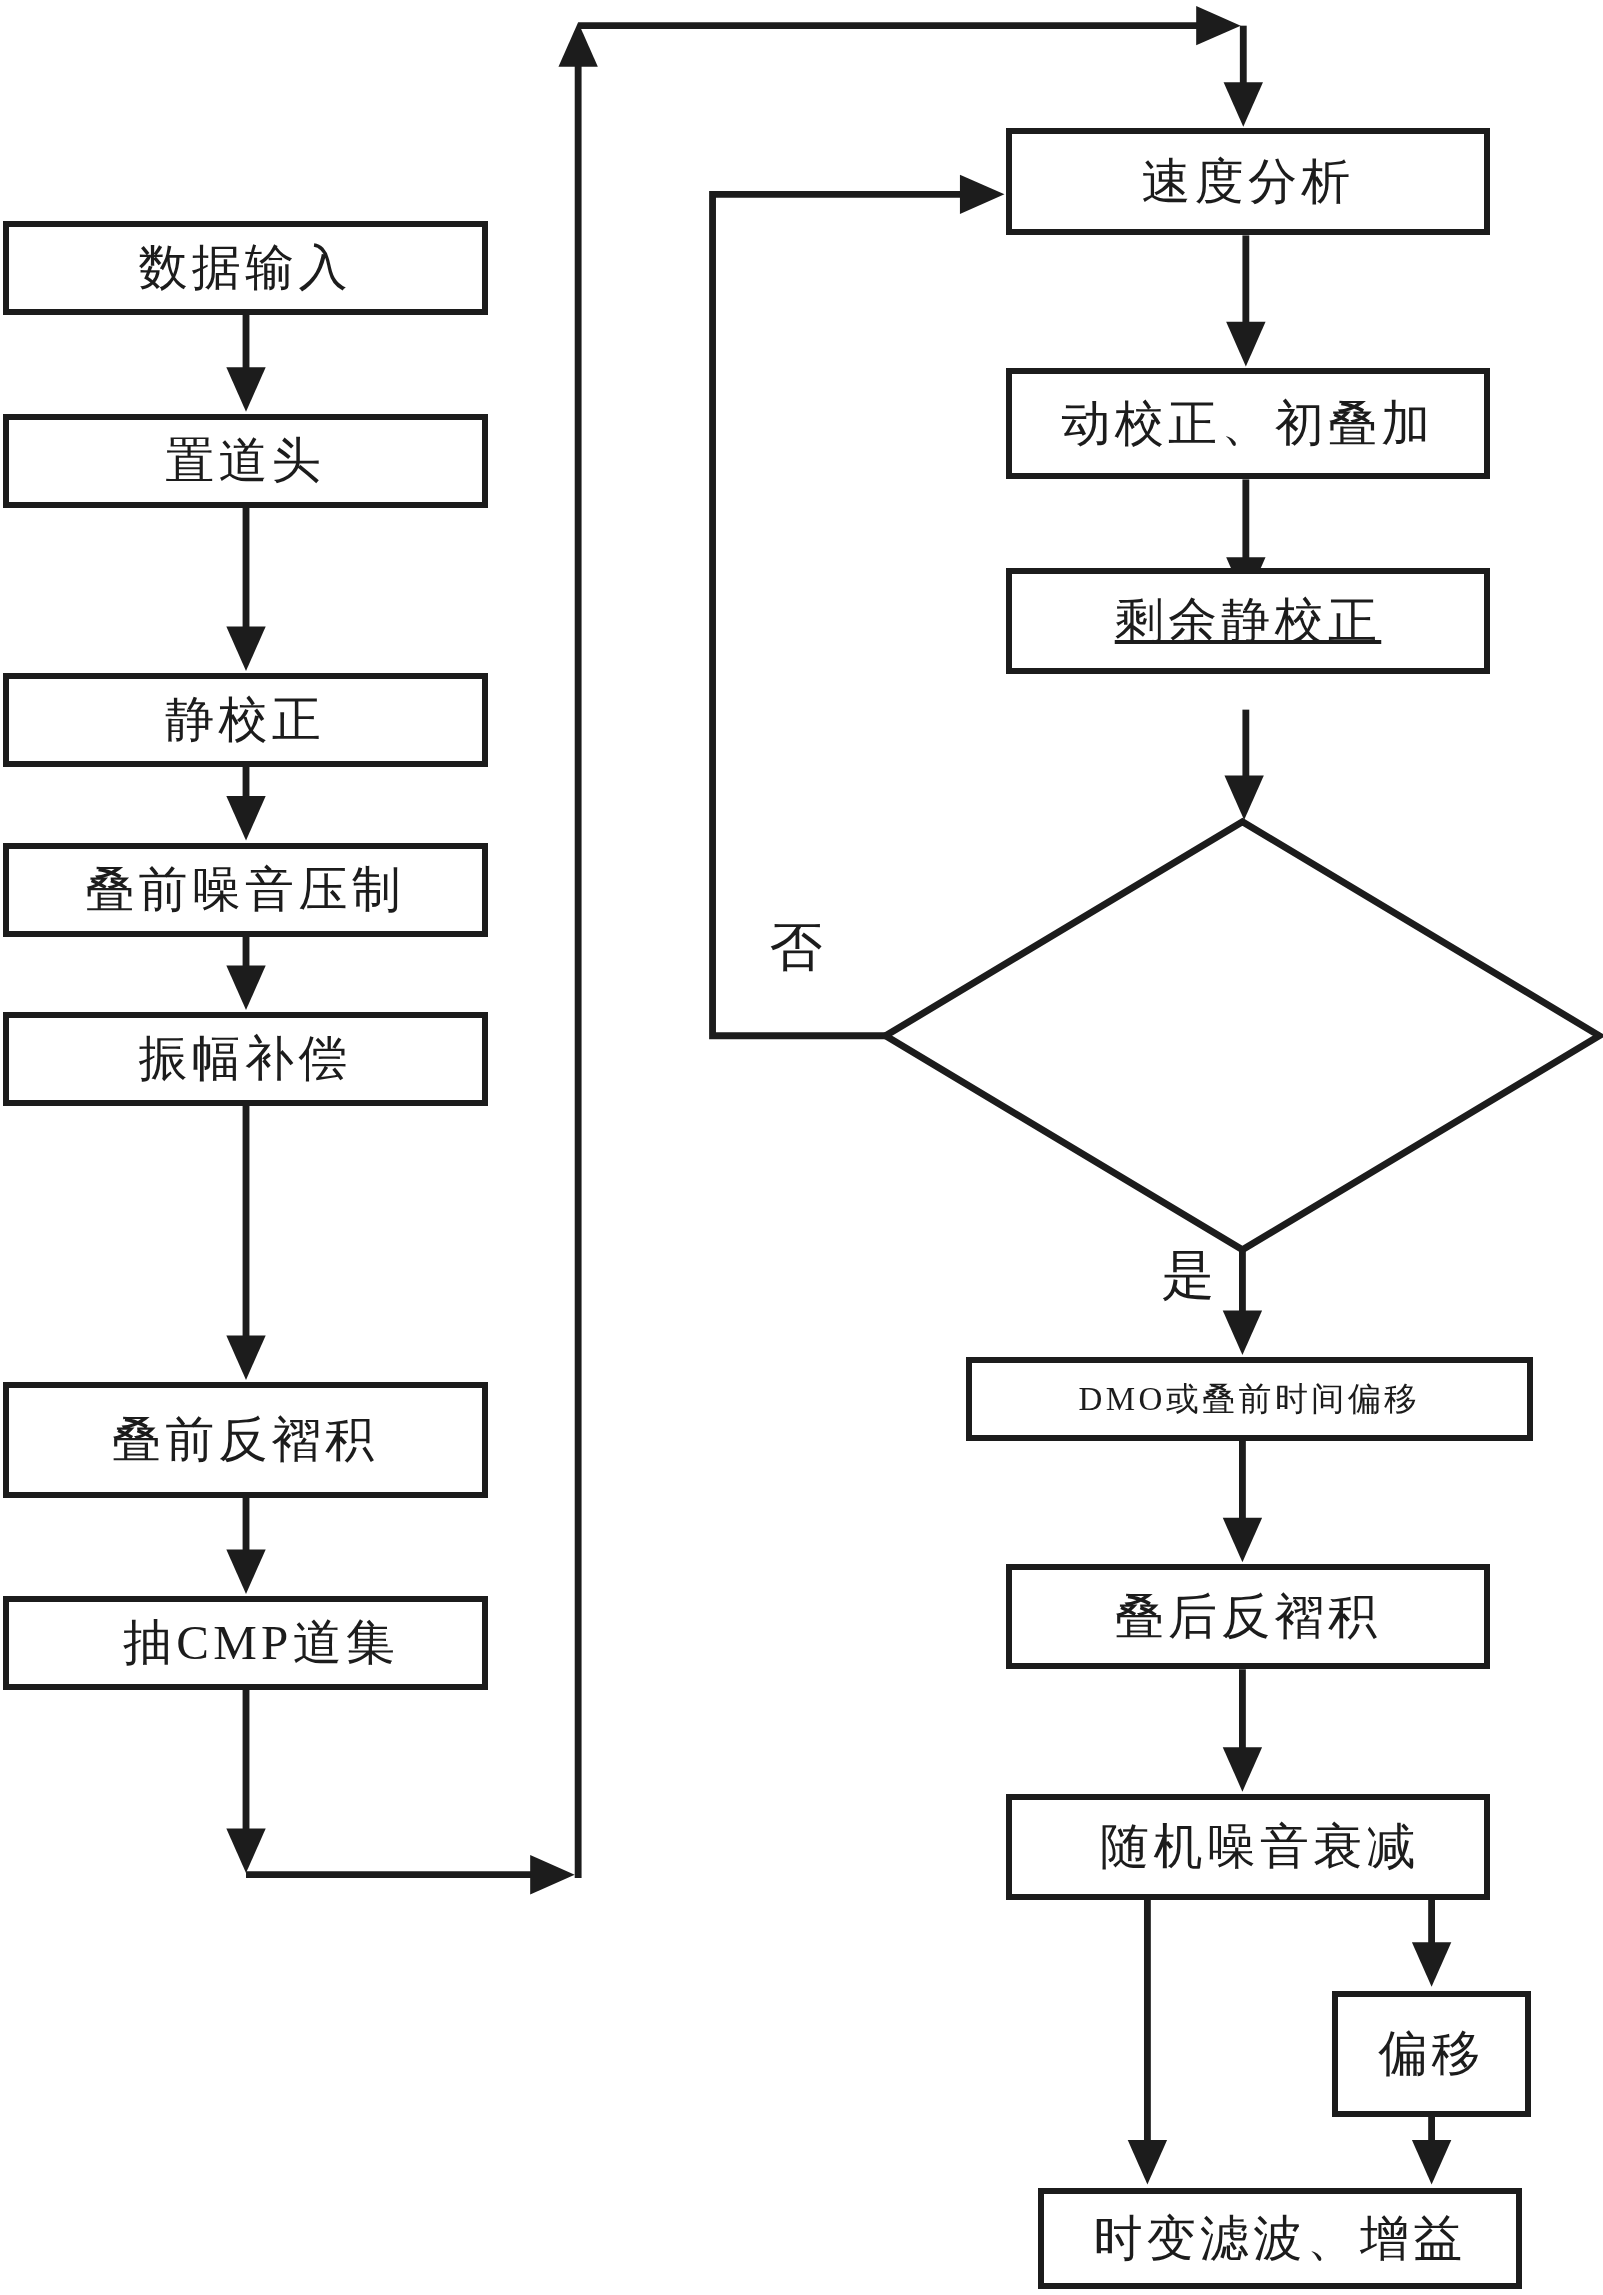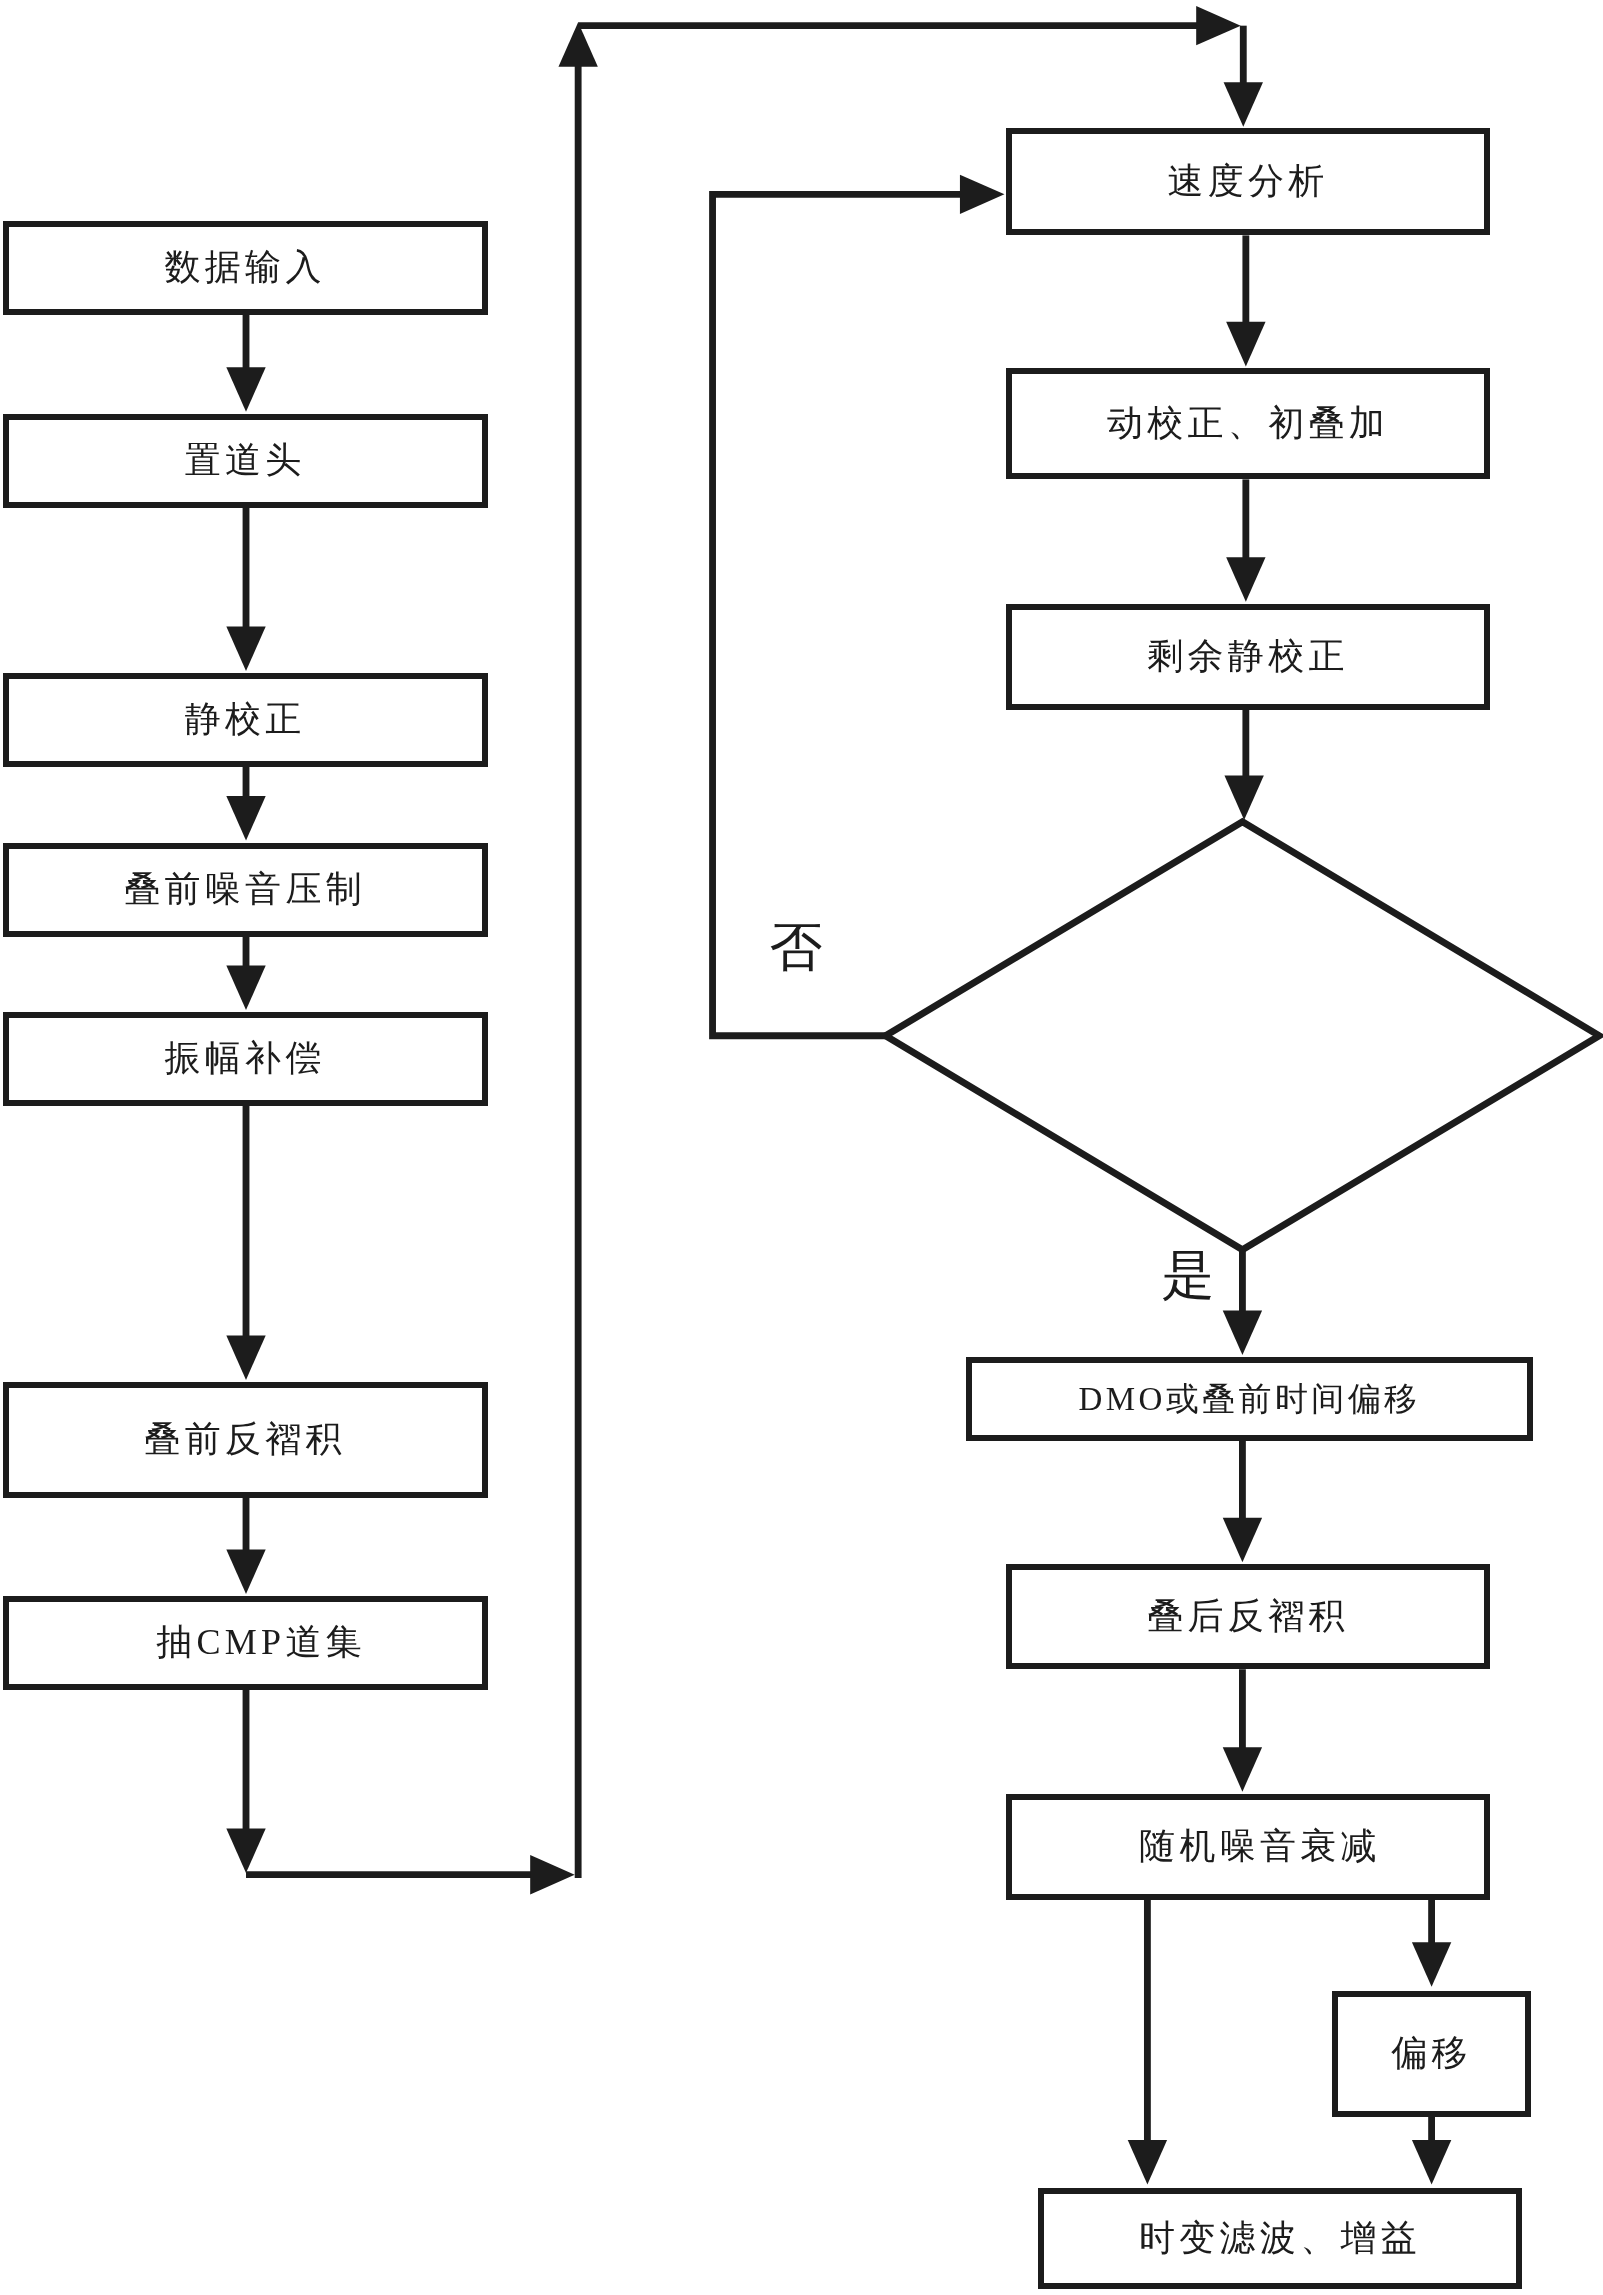--- a/index.html
+++ b/index.html
@@ -22,21 +22,21 @@
   }
   .node {
     position: absolute;
     box-sizing: border-box;
     border: 6.8px solid var(--ink);
     background: var(--bg);
     display: flex;
     align-items: center;
     justify-content: center;
     text-align: center;
-    font-size: 36px;
+    font-size: 49px;
     letter-spacing: 4.3px;
     line-height: 1.1;
     z-index: 2;
     white-space: nowrap;
   }
   .node.wide { font-size: 33px; letter-spacing: 3.4px; }
   .label {
     position: absolute;
     display: flex;
     align-items: center;
@@ -141,21 +141,21 @@
     <span>抽CMP道集</span>
   </div>
 
 
   <div class="node" style="left:1006px; top:128px; width:484px; height:107px;">
     <span>速度分析</span>
   </div>
   <div class="node" style="left:1006px; top:368px; width:484px; height:111px;">
     <span>动校正、初叠加</span>
   </div>
-  <div class="node" style="left:1006px; top:604px; width:484px; height:106px;">
+  <div class="node" style="left:1006px; top:568px; width:484px; height:106px;text-decoration:underline;">
     <span>剩余静校正</span>
   </div>
 
 
   <div class="label" style="left:753px; top:918px; width:86px; height:60px;">否</div>
   <div class="label" style="left:1154px; top:1246px; width:68px; height:60px;">是</div>
 
   <div class="node wide" style="left:966px; top:1357px; width:567px; height:84px;">
     <span>DMO或叠前时间偏移</span>
   </div>

